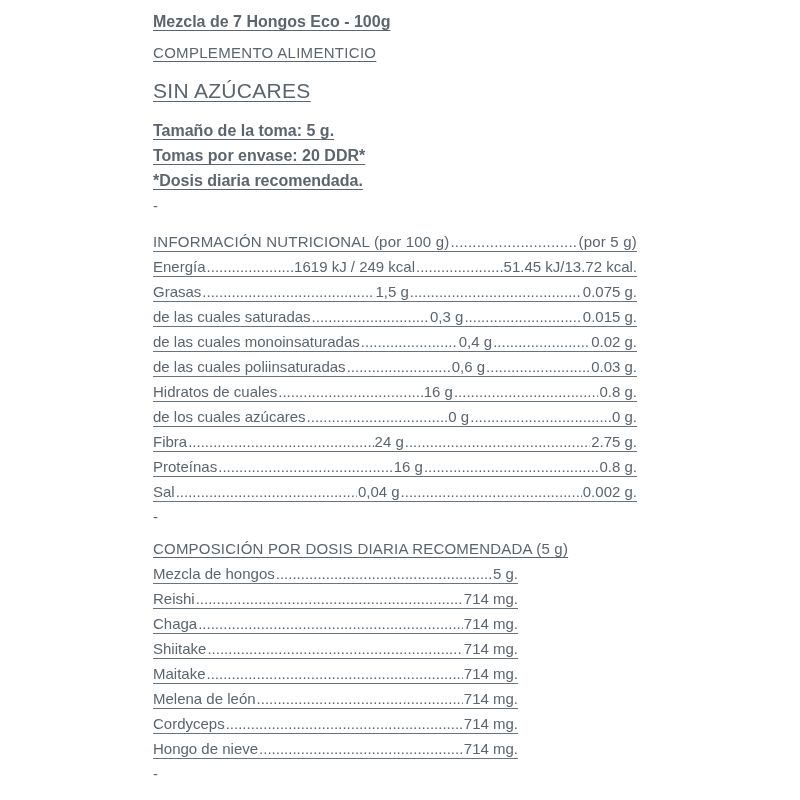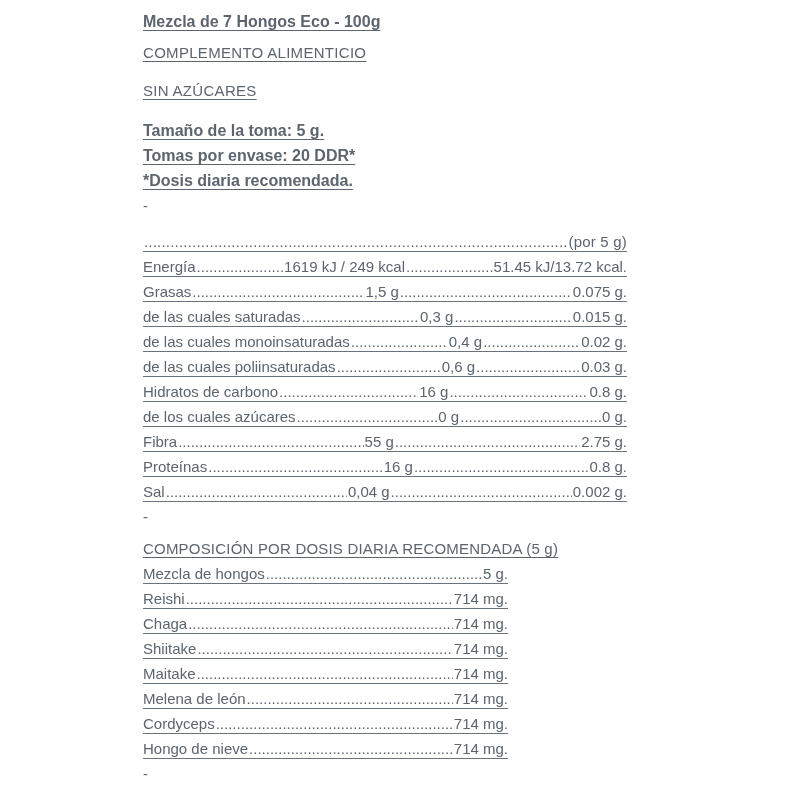--- a/index.html
+++ b/index.html
@@ -6,34 +6,34 @@
   html, body {
     margin: 0; padding: 0;
     width: 800px; height: 800px;
     background: #ffffff;
     color: #5c656e;
     font-family: "Liberation Sans", "DejaVu Sans", sans-serif;
   }
   .content {
     position: absolute;
     top: 12px;
-    left: 143px;
+    left: 153px;
     width: 500px;
   }
   .u { text-decoration: underline; text-underline-offset: 3px; text-decoration-thickness: 1px; }
   .title {
     font-size: 16px; font-weight: 700;
     line-height: 19px; margin: 0 0 13px 0;
   }
   .caps-sub {
     font-size: 15px; line-height: 18px; letter-spacing: 0.3px;
     margin: 0 0 20px 0;
   }
   .claim {
-    font-size: 15px; line-height: 18px; letter-spacing: 0.3px;
+    font-size: 21px; line-height: 18px; letter-spacing: 0.3px;
     margin: 0 0 18px 0;
   }
   .serv { font-size: 16px; font-weight: 700; line-height: 25px; margin: 0; }
   .sep { font-size: 15px; line-height: 15px; margin: 5px 0 0 0; }
   .sep2 { font-size: 15px; line-height: 15px; margin: 2px 0 0 0; }
   .sep3 { font-size: 15px; line-height: 15px; margin: 7px 0 0 0; }
   .ntable { margin-top: 21px; }
   .trow {
     display: flex; align-items: baseline;
     width: 484px;
@@ -71,20 +71,21 @@
   <p class="claim"><span class="u">SIN AZÚCARES</span></p>
 
   <p class="serv"><span class="u">Tamaño de la toma: 5 g.</span></p>
   <p class="serv"><span class="u">Tomas por envase: 20 DDR*</span></p>
   <p class="serv"><span class="u">*Dosis diaria recomendada.</span></p>
 
   <p class="sep">-</p>
 
   <div class="ntable">
     <div class="trow caps">
+      <span>INFORMACIÓN NUTRICIONAL (por 100 g)</span>
       <span class="dots"></span>
       <span>(por 5 g)</span>
     </div>
     <div class="trow">
       <span>Energía</span>
       <span class="dots"></span>
       <span>1619 kJ / 249 kcal</span>
       <span class="dots"></span>
       <span>51.45 kJ/13.72 kcal.</span>
     </div>
@@ -110,37 +111,37 @@
       <span>0.02 g.</span>
     </div>
     <div class="trow">
       <span>de las cuales poliinsaturadas</span>
       <span class="dots"></span>
       <span>0,6 g</span>
       <span class="dots"></span>
       <span>0.03 g.</span>
     </div>
     <div class="trow">
-      <span>Hidratos de carbono</span>
+      <span>Hidratos de cuales</span>
       <span class="dots"></span>
       <span>16 g</span>
       <span class="dots"></span>
       <span>0.8 g.</span>
     </div>
     <div class="trow">
       <span>de los cuales azúcares</span>
       <span class="dots"></span>
       <span>0 g</span>
       <span class="dots"></span>
       <span>0 g.</span>
     </div>
     <div class="trow">
       <span>Fibra</span>
       <span class="dots"></span>
-      <span>55 g</span>
+      <span>24 g</span>
       <span class="dots"></span>
       <span>2.75 g.</span>
     </div>
     <div class="trow">
       <span>Proteínas</span>
       <span class="dots"></span>
       <span>16 g</span>
       <span class="dots"></span>
       <span>0.8 g.</span>
     </div>

